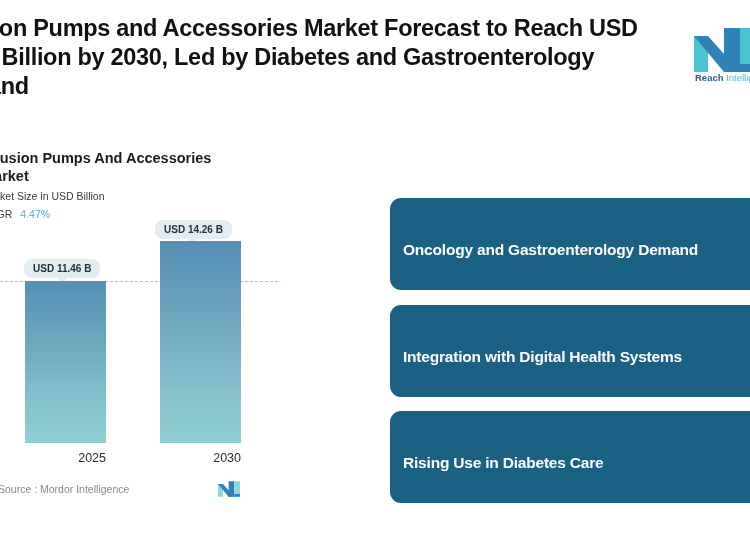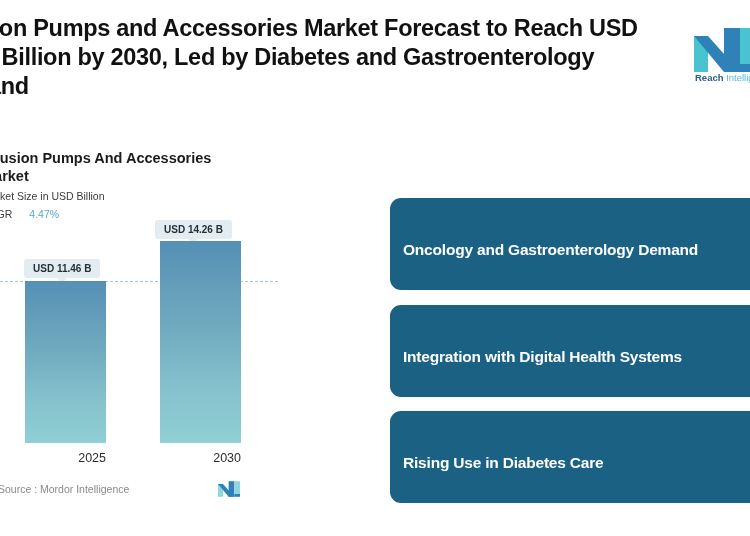--- a/index.html
+++ b/index.html
@@ -74,21 +74,21 @@
   }
   .chart-cagr {
     position:absolute;
     left:-18px; top:83px;
     font-size:10.5px;
     color:#3b3b3b;
     font-family:"Liberation Sans", sans-serif;
   }
   .chart-cagr .cagr-value {
     color:#55a8cc;
-    margin-left:17px;
+    margin-left:8px;
   }
 
   
   .plot {
     position:absolute;
     left:0; top:110px;
     width:300px; height:235px;
   }
   .baseline-dash {
     position:absolute;
@@ -113,21 +113,21 @@
     font-size:12.5px;
     color:#2c2c2c;
     font-family:"Liberation Sans", sans-serif;
   }
   .bar-label-2025 { left:25px; }
   .bar-label-2030 { left:160px; }
 
   .tooltip {
     position:absolute;
     background:#e3ecf1;
-    border-radius:3px;
+    border-radius:8px;
     padding:4px 9px 4px 9px;
     font-size:10px;
     font-weight:bold;
     color:#23313a;
     white-space:nowrap;
     font-family:"Liberation Sans", sans-serif;
   }
   .tooltip::after {
     content:"";
     position:absolute;

